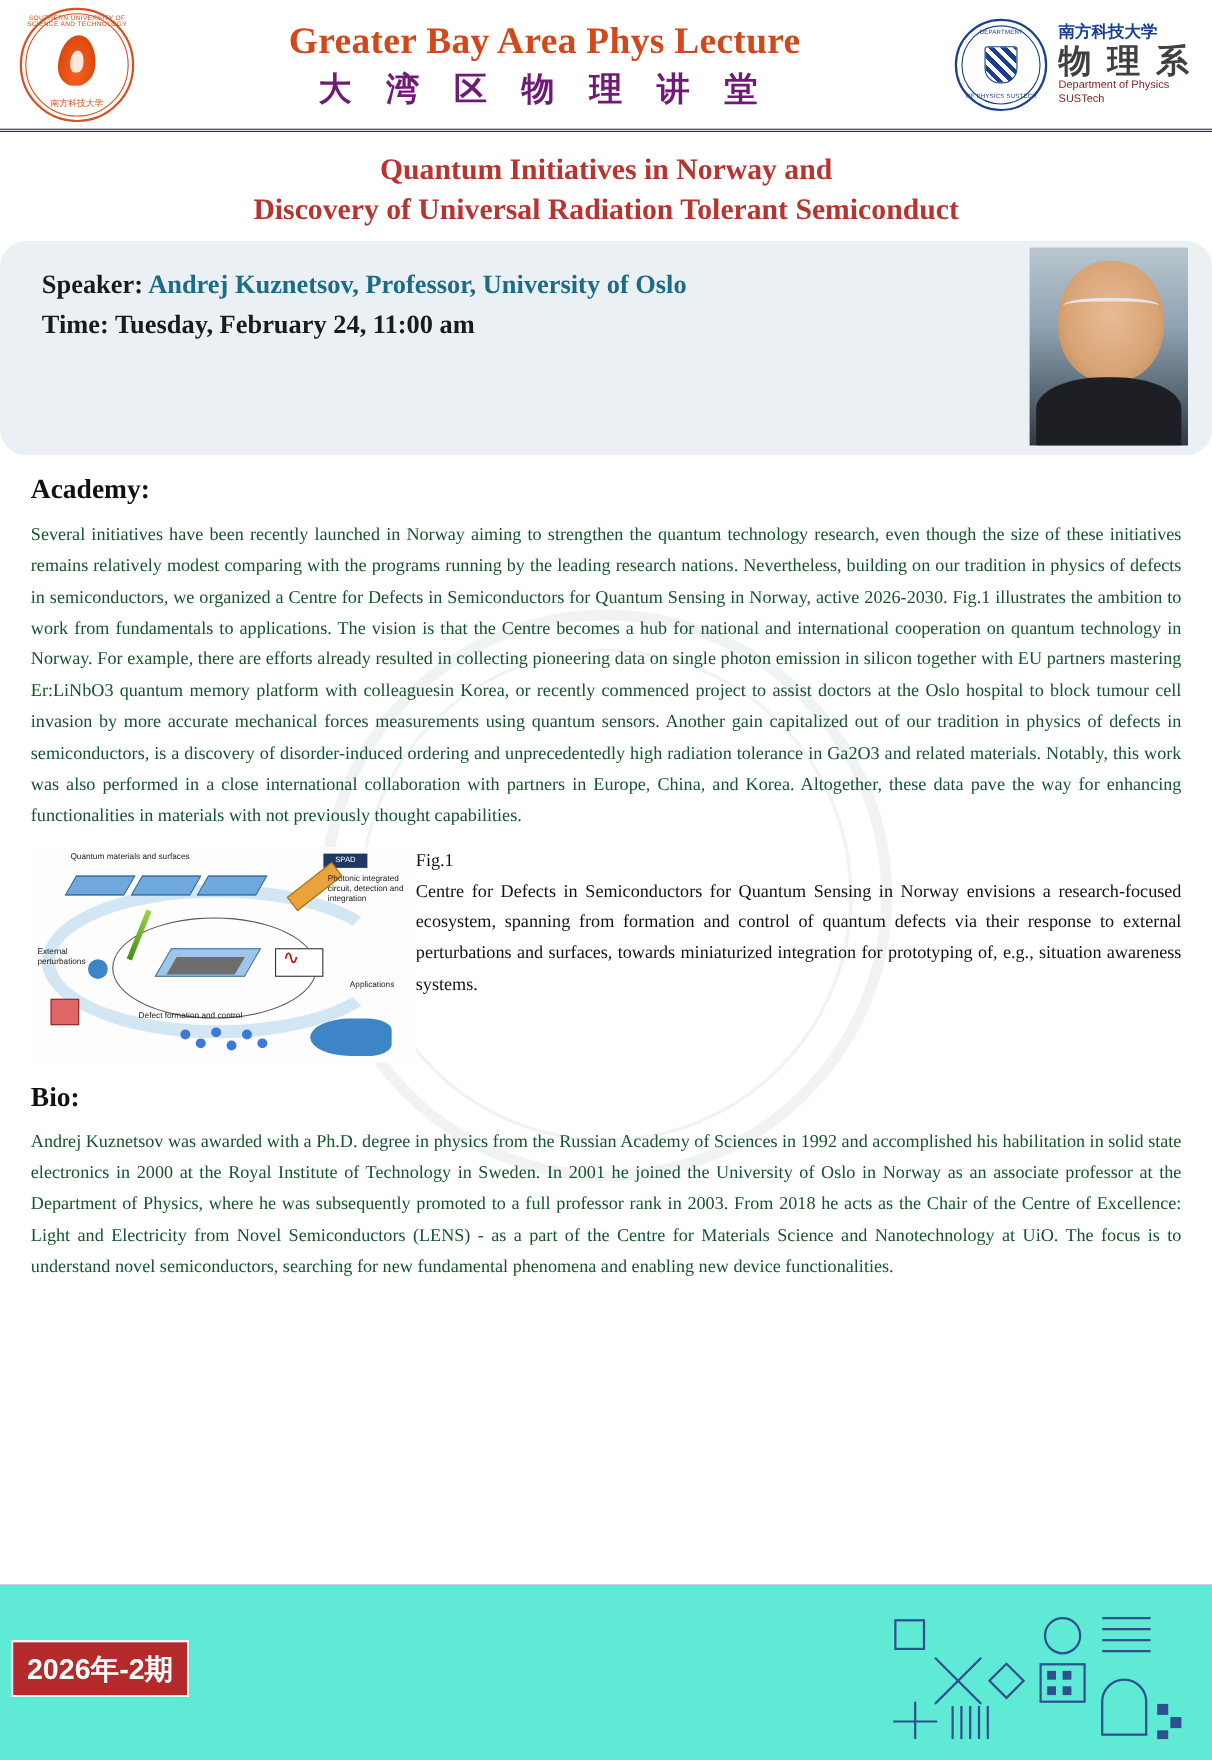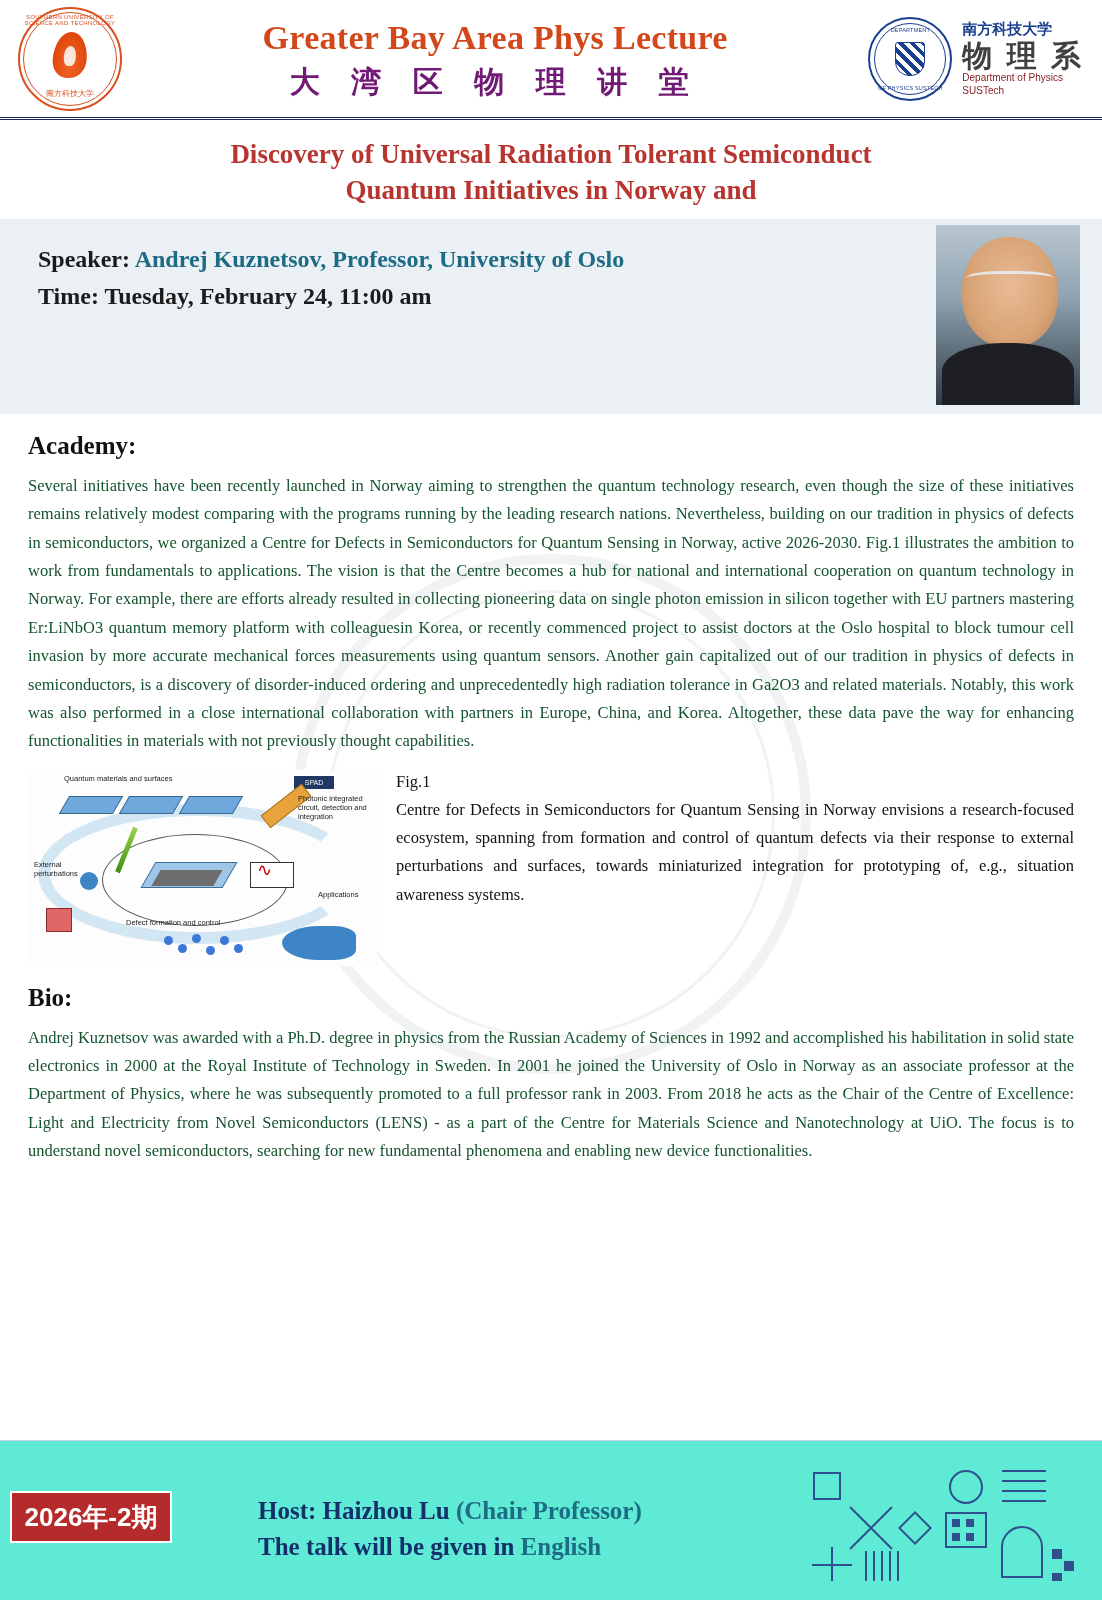--- a/index.html
+++ b/index.html
@@ -161,20 +161,21 @@
     color: #b8342f;
     line-height: 1.35;
   }
 
   
   .info-bar {
     position: relative;
     background: #eaf0f4;
     padding: 22px 22px 18px 38px;
     min-height: 195px;
+    border-radius: 24px;
   }
   .info-line {
     font-size: 24px;
     font-weight: bold;
     line-height: 1.55;
     color: #1b1b1b;
   }
   .info-line .val { color: #1d6b84; }
   .speaker-photo {
     position: absolute;
@@ -239,21 +240,20 @@
     line-height: 1.72;
     text-align: justify;
     margin: 0 0 6px 0;
     color: #14532d;
     position: relative;
     z-index: 2;
   }
 
   .fig-row {
     display: flex;
-    gap: 18px;
     margin: 14px 0 4px 0;
     position: relative;
     z-index: 2;
   }
   .fig-img {
     flex: 0 0 350px;
     height: 196px;
     background: #fdfdfd;
     position: relative;
     overflow: hidden;
@@ -382,22 +382,22 @@
 
   <div class="dept-text">
     <div class="dept-cn-small">南方科技大学</div>
     <div class="dept-cn-big">物 理 系</div>
     <div class="dept-en">Department of Physics</div>
     <div class="dept-en">SUSTech</div>
   </div>
 </div>
 
 <div class="lecture-title">
+  <div>Quantum Initiatives in Norway and</div>
   <div>Discovery of Universal Radiation Tolerant Semiconduct</div>
-  <div>Quantum Initiatives in Norway and</div>
 </div>
 
 <div class="info-bar">
   <div class="info-line">
     <span>Speaker:</span>
     <span class="val">Andrej Kuznetsov, Professor, University of Oslo</span>
   </div>
   <div class="info-line">
     <span>Time:</span>
     <span>Tuesday, February 24, 11:00 am</span>
@@ -452,30 +452,20 @@
       <div class="txt">Centre for Defects in Semiconductors for Quantum Sensing in Norway envisions a research-focused ecosystem, spanning from formation and control of quantum defects via their response to external perturbations and surfaces, towards miniaturized integration for prototyping of, e.g., situation awareness systems.</div>
     </div>
   </div>
 
   <div class="section-head" style="margin-top:18px;">Bio:</div>
   <p class="body-text">Andrej Kuznetsov was awarded with a Ph.D. degree in physics from the Russian Academy of Sciences in 1992 and accomplished his habilitation in solid state electronics in 2000 at the Royal Institute of Technology in Sweden. In 2001 he joined the University of Oslo in Norway as an associate professor at the Department of Physics, where he was subsequently promoted to a full professor rank in 2003. From 2018 he acts as the Chair of the Centre of Excellence: Light and Electricity from Novel Semiconductors (LENS) - as a part of the Centre for Materials Science and Nanotechnology at UiO. The focus is to understand novel semiconductors, searching for new fundamental phenomena and enabling new device functionalities.</p>
 </div>
 
 <div class="footer">
   <div class="issue-badge">2026年-2期</div>
-  <div class="footer-text">
-    <div>
-      <span>Host: Haizhou Lu</span>
-      <span class="accent">(Chair Professor)</span>
-    </div>
-    <div>
-      <span>The talk will be given in</span>
-      <span class="accent">English</span>
-    </div>
-  </div>
   <svg class="footer-deco" viewBox="0 0 270 118">
     <rect x="8" y="8" width="26" height="26" fill="none" stroke="#2f4f8f" stroke-width="2"></rect>
     <line x1="44" y1="42" x2="86" y2="84" stroke="#2f4f8f" stroke-width="2"></line>
     <line x1="86" y1="42" x2="44" y2="84" stroke="#2f4f8f" stroke-width="2"></line>
     <rect x="98" y="52" width="22" height="22" fill="none" stroke="#2f4f8f" stroke-width="2" transform="rotate(45 109 63)"></rect>
     <line x1="6" y1="100" x2="46" y2="100" stroke="#2f4f8f" stroke-width="2"></line>
     <line x1="26" y1="82" x2="26" y2="116" stroke="#2f4f8f" stroke-width="2"></line>
     <g stroke="#2f4f8f" stroke-width="2">
       <line x1="60" y1="86" x2="60" y2="116"></line>
         <line x1="68" y1="86" x2="68" y2="116"></line>

